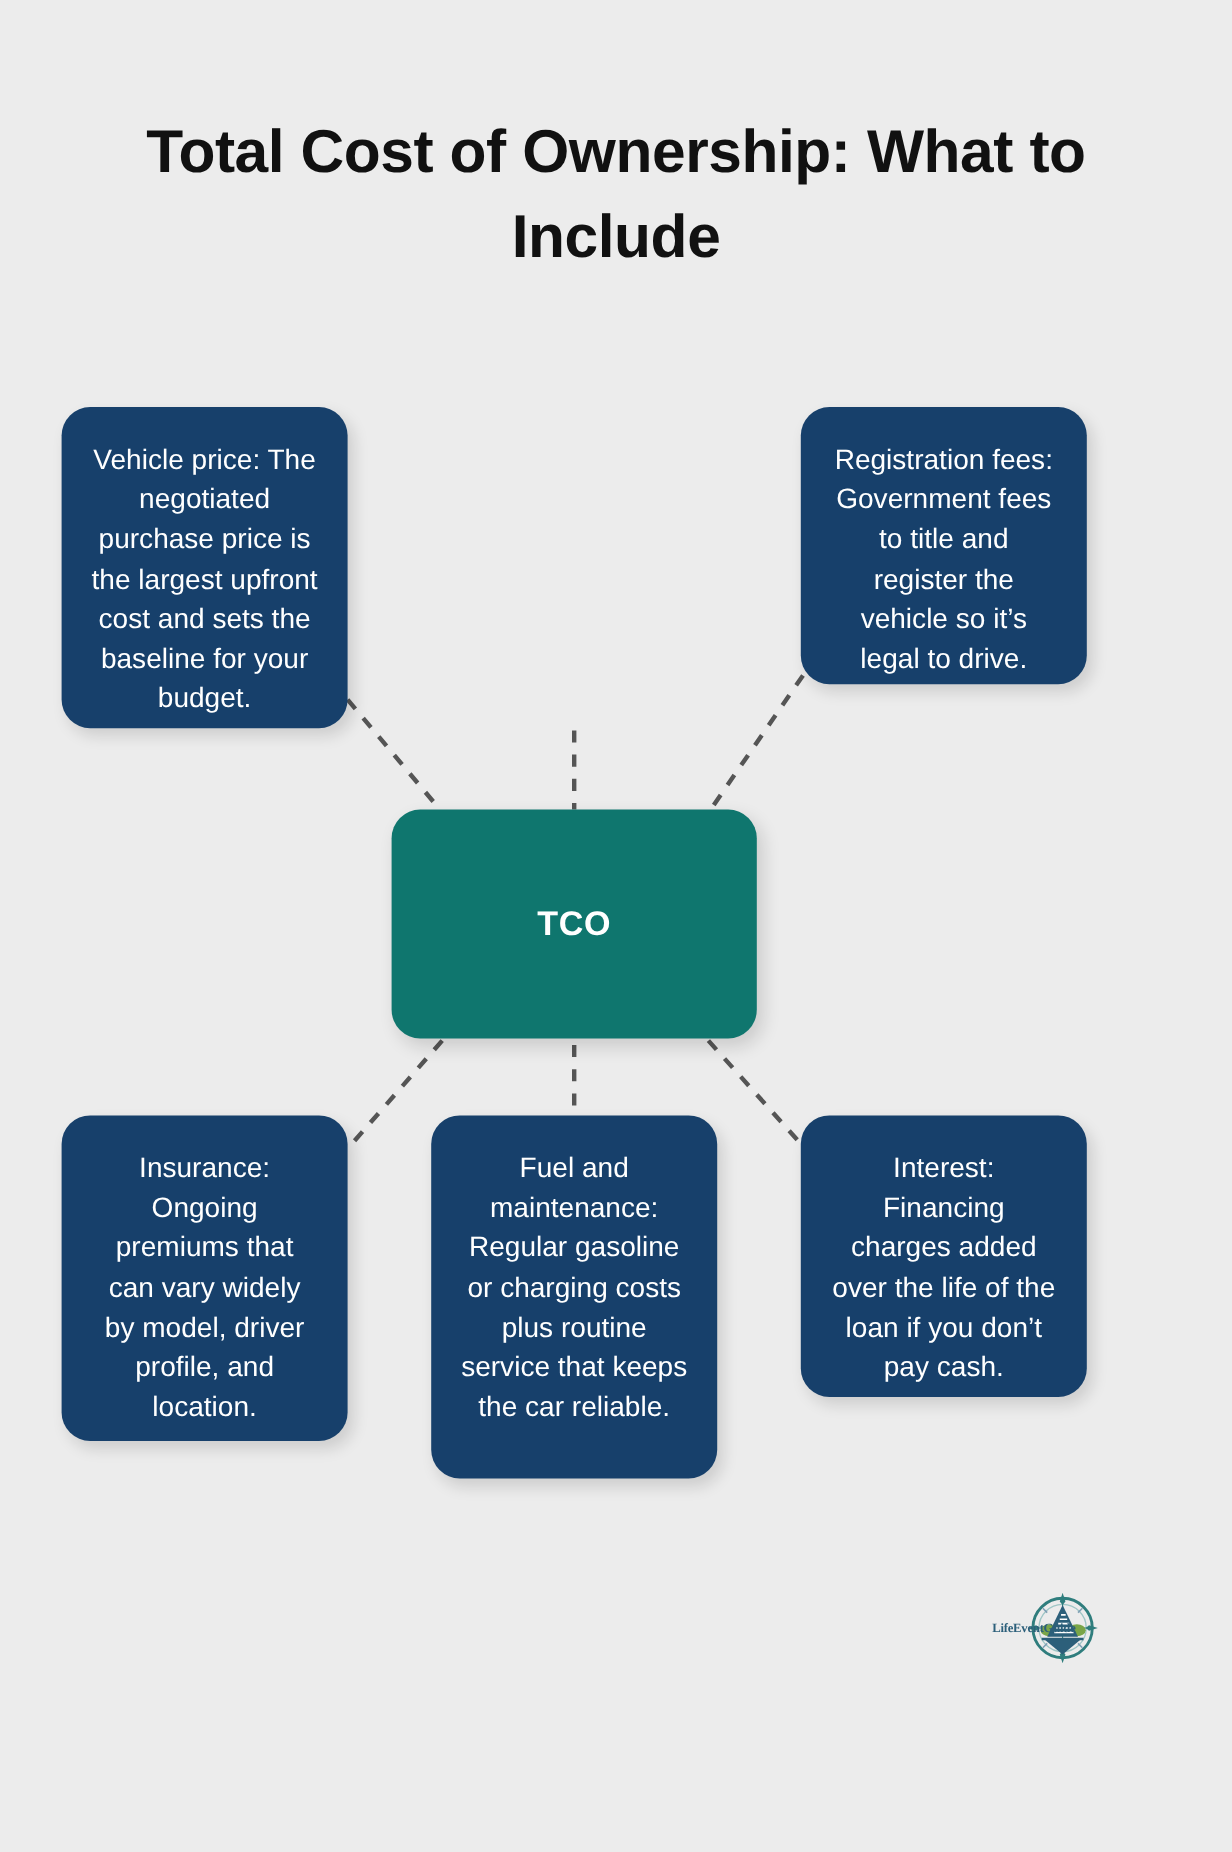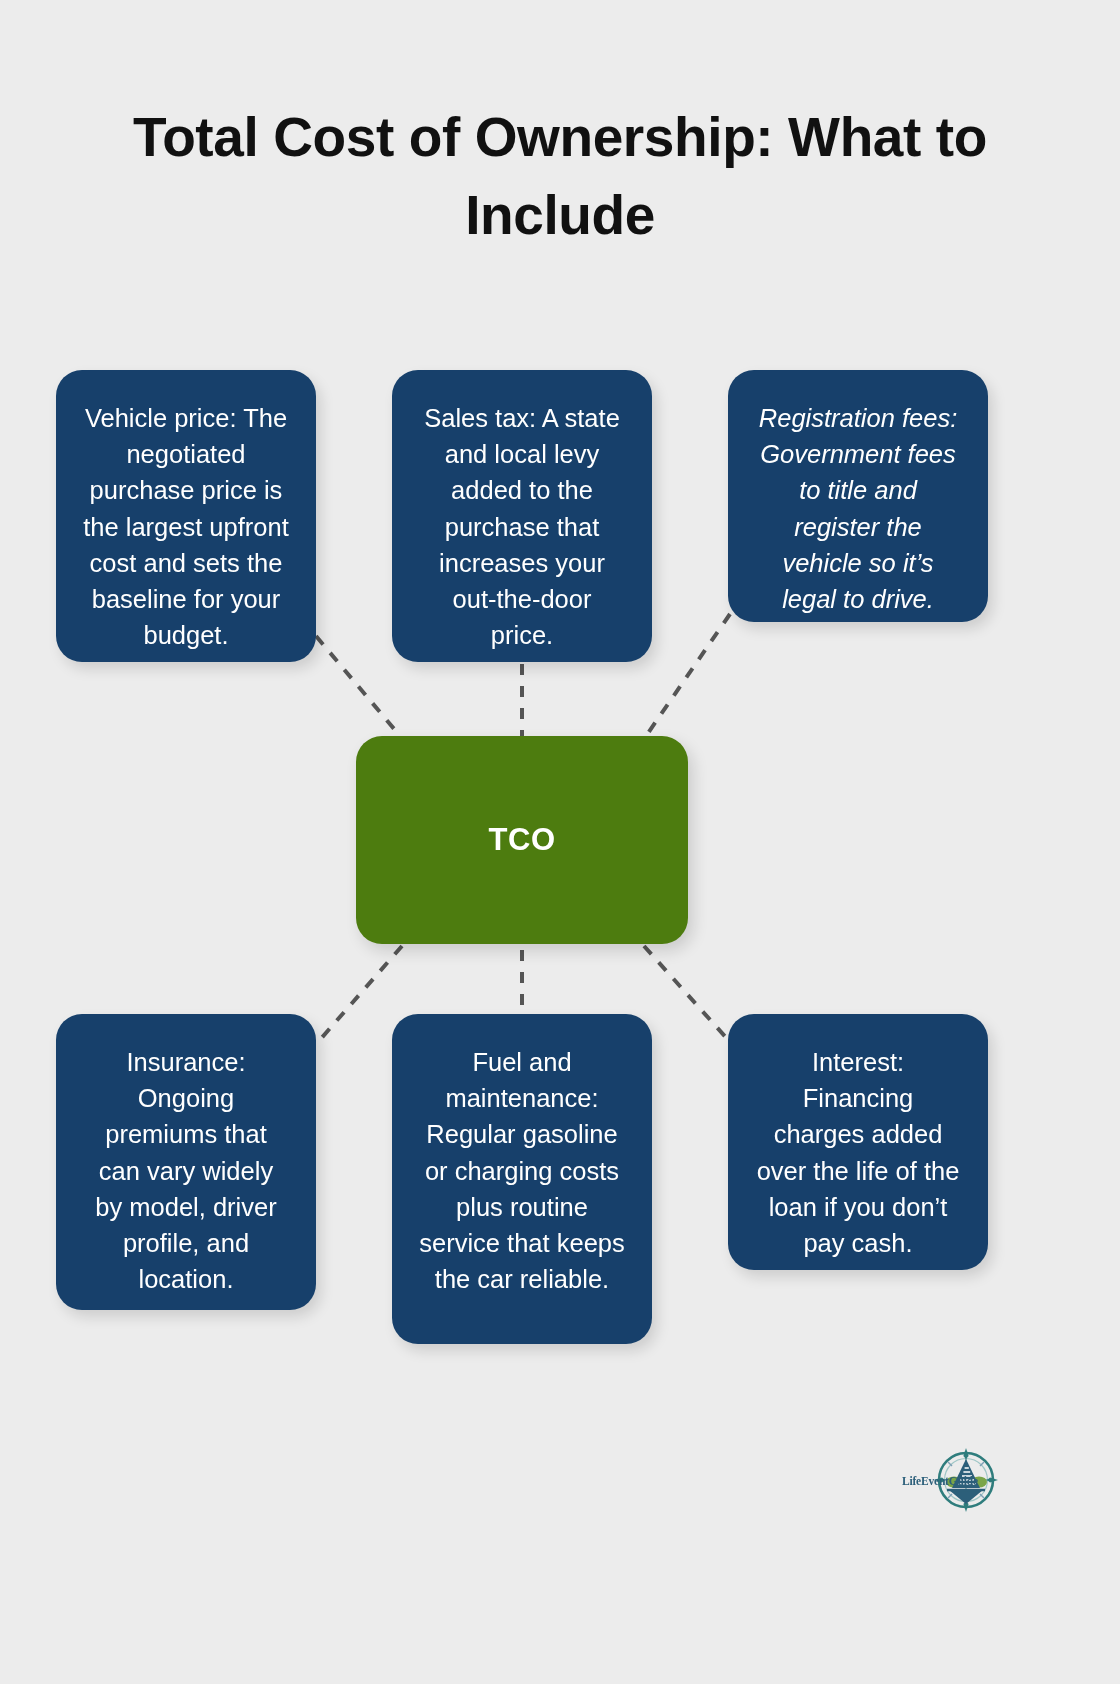--- a/index.html
+++ b/index.html
@@ -65,35 +65,35 @@
   .node .node-text {
     font-size: 25.5px;
     line-height: 1.42;
     color: #ffffff;
     display: block;
   }
 
   
   #node-vehicle-price   { left: 56px;  top: 370px; width: 260px; height: 292px; }
   #node-sales-tax       { left: 392px; top: 370px; width: 260px; height: 292px; }
-  #node-registration    { left: 728px; top: 370px; width: 260px; height: 252px; font-style: italic; }
+  #node-registration    { left: 728px; top: 370px; width: 260px; height: 252px; }
 
   
   #node-insurance       { left: 56px;  top: 1014px; width: 260px; height: 296px; }
   #node-fuel            { left: 392px; top: 1014px; width: 260px; height: 330px; }
   #node-interest        { left: 728px; top: 1014px; width: 260px; height: 256px; }
 
   
   #node-center {
     position: absolute;
     left: 356px;
     top: 736px;
     width: 332px;
     height: 208px;
-    background: #4d7c0f;
+    background: #0f766e;
     border-radius: 26px;
     box-shadow: 5px 7px 16px rgba(0,0,0,0.14);
     display: flex;
     align-items: center;
     justify-content: center;
     box-sizing: border-box;
   }
   #node-center .center-label {
     font-size: 31px;
     font-weight: bold;
@@ -134,23 +134,20 @@
     <line x1="730" y1="614" x2="646" y2="736"></line>
     <line x1="402" y1="946" x2="318" y2="1042"></line>
     <line x1="522" y1="950" x2="522" y2="1016"></line>
     <line x1="644" y1="946" x2="730" y2="1042"></line>
   </svg>
 
   <div class="node" id="node-vehicle-price">
     <span class="node-text">Vehicle price: The negotiated purchase price is the largest upfront cost and sets the baseline for your budget.</span>
   </div>
 
-  <div class="node" id="node-sales-tax">
-    <span class="node-text">Sales tax: A state and local levy added to the purchase that increases your out-the-door price.</span>
-  </div>
 
   <div class="node" id="node-registration">
     <span class="node-text">Registration fees: Government fees to title and register the vehicle so it’s legal to drive.</span>
   </div>
 
   <div id="node-center">
     <span class="center-label">TCO</span>
   </div>
 
   <div class="node" id="node-insurance">

